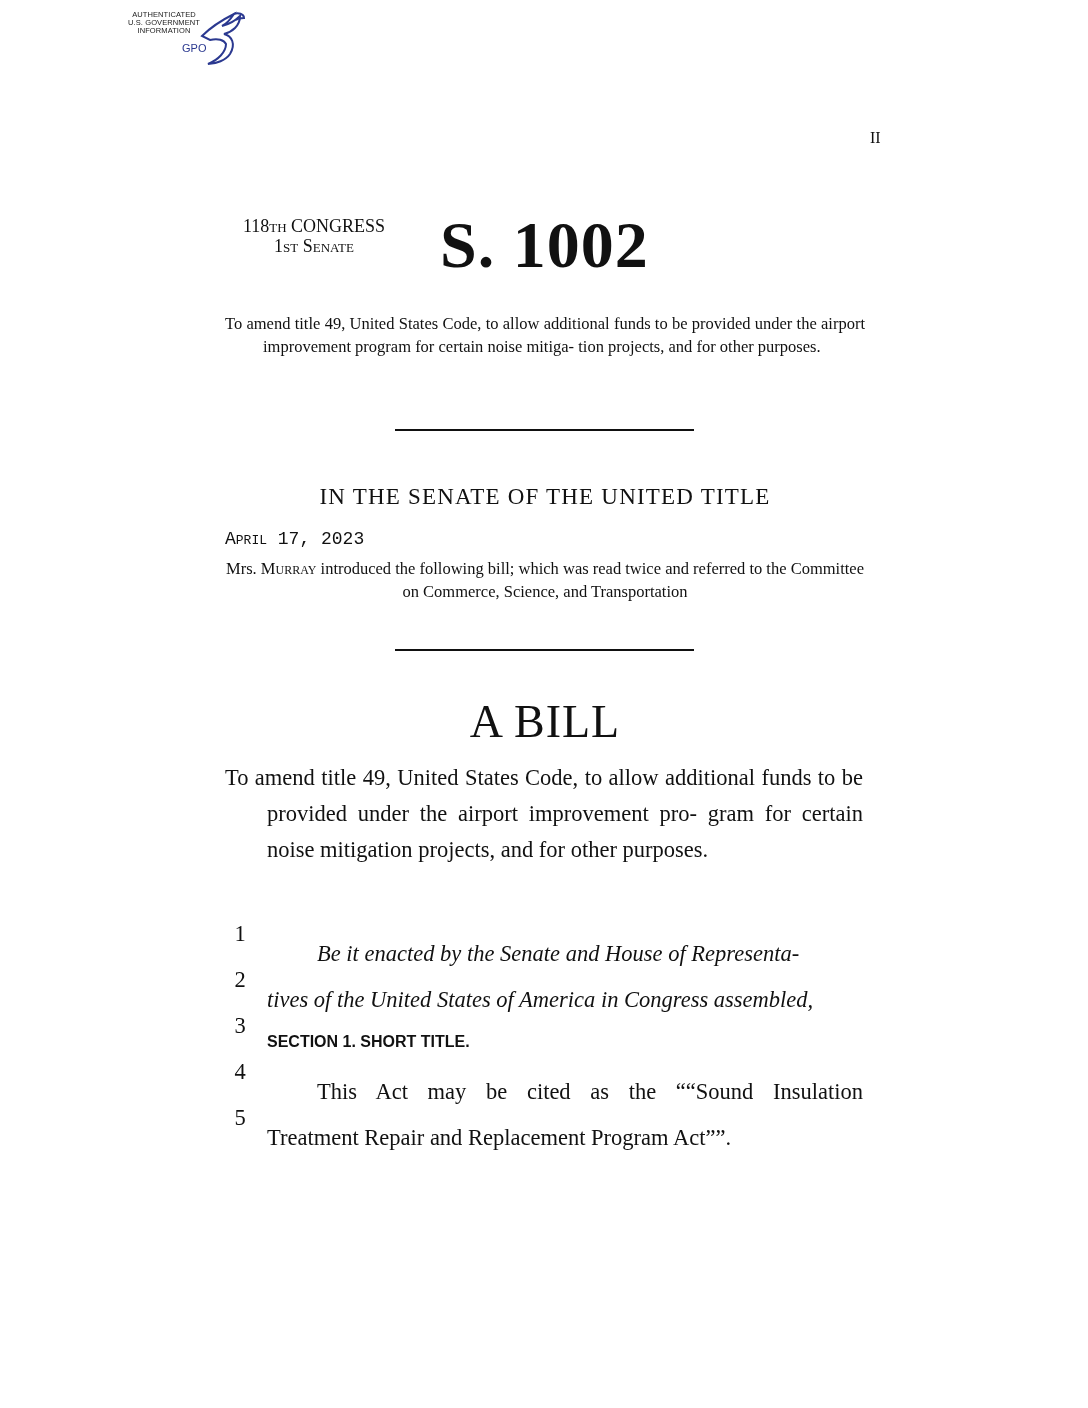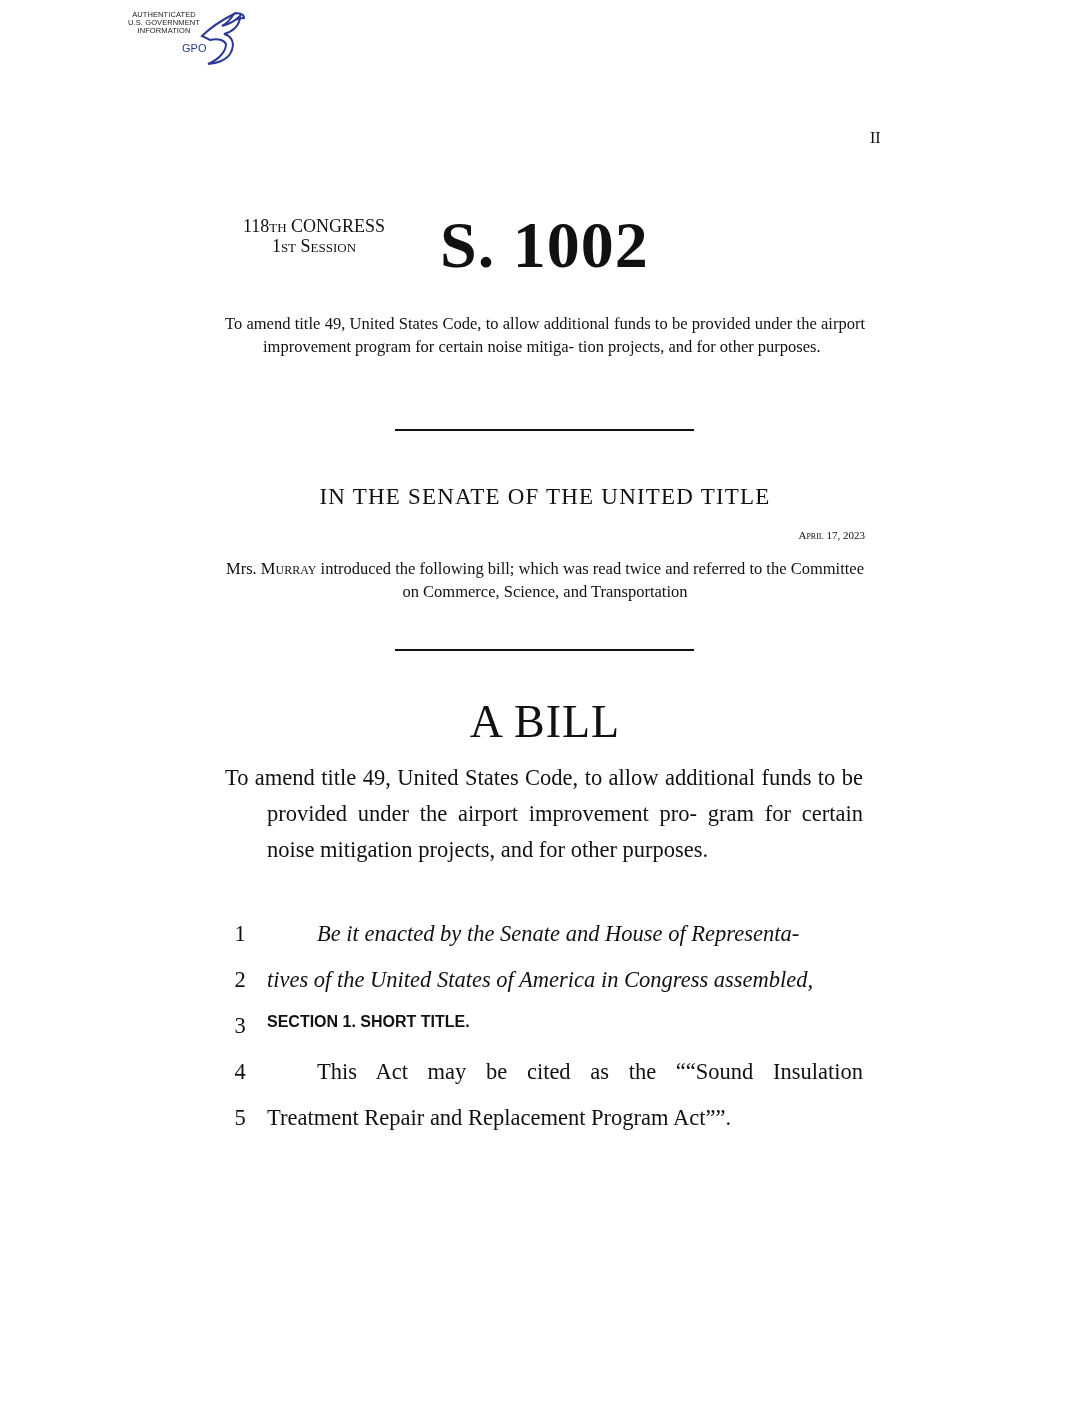--- a/index.html
+++ b/index.html
@@ -17,28 +17,28 @@
   #congress { left:224px; top:216px; width:180px; text-align:center; font-size:18px; line-height:20px; }
   .sc { font-variant:small-caps; }
   #billno { left:440px; top:205px; font-size:66px; font-weight:bold; letter-spacing:1px; line-height:80px; }
   #short-title { left:225px; top:312px; width:640px; font-size:16.5px; line-height:23px;
                  text-align:justify; }
   #short-title p { margin:0; padding-left:38px; text-indent:-38px; }
   .rule { height:2px; background:#111; left:395px; width:299px; }
   #rule1 { top:429px; }
   #rule2 { top:649px; }
   #chamber { left:225px; width:640px; top:484px; text-align:center; font-size:23px; letter-spacing:1.2px; }
-  #date { left:225px; width:640px; top:529px; text-align:right; font-size:11px; }
+  #date { left:225px; width:640px; top:529px; text-align:left; font-size:18px;font-family:Liberation Mono, monospace; }
   #intro { left:225px; width:640px; top:557px; text-align:center; font-size:16.5px; line-height:23px; }
   #abill { left:225px; width:640px; top:695px; text-align:center; font-size:46px; font-weight:normal; letter-spacing:1px; }
   #long-title { left:225px; top:760px; width:638px; font-size:22.5px; line-height:36px; text-align:justify; }
   #long-title p { margin:0; padding-left:42px; text-indent:-42px; }
   .line { position:absolute; left:225px; width:638px; font-size:22.5px; }
   .lnum { position:absolute; left:0; width:30px; text-align:center; }
-  .ltxt { position:absolute; left:42px; right:0; white-space:nowrap; }
+  .ltxt { position:absolute; left:42px; right:0; white-space:nowrap;margin-top:20px; }
   .just { text-align:justify; text-align-last:justify; white-space:normal; }
   .ind { padding-left:50px; }
   .ital { font-style:italic; }
   .sec { font-family:Liberation Sans, sans-serif; font-weight:bold; font-size:16px; top:0; }
 </style>
 </head>
 <body>
 
 <div id="gpo" class="abs">
   <div class="gtext">
@@ -50,21 +50,21 @@
   <svg width="46" height="60" viewBox="0 0 46 60">
     <path d="M2 30 C10 22 22 14 34 8 C30 14 26 18 22 20 C30 18 36 14 40 10 C40 20 32 26 24 28 C32 30 36 38 30 48 C26 54 16 58 8 58 C18 54 26 46 26 38 C24 34 18 32 10 34 Z" fill="none" stroke="#2b3990" stroke-width="2"></path>
     <path d="M34 8 C38 6 44 8 44 12 C40 12 38 12 36 14" fill="none" stroke="#2b3990" stroke-width="2"></path>
   </svg>
 </div>
 
 <div id="version" class="abs">II</div>
 
 <div id="congress" class="abs">
   <div class="sc">118th CONGRESS</div>
-  <div class="sc">1st Session</div>
+  <div class="sc">1st Senate</div>
 </div>
 
 <div id="billno" class="abs">S. 1002</div>
 
 <div id="short-title" class="abs">
   <p>To amend title 49, United States Code, to allow additional funds to be provided under the airport improvement program for certain noise mitiga- tion projects, and for other purposes.</p>
 </div>
 
 <div id="rule1" class="abs rule"></div>
 

